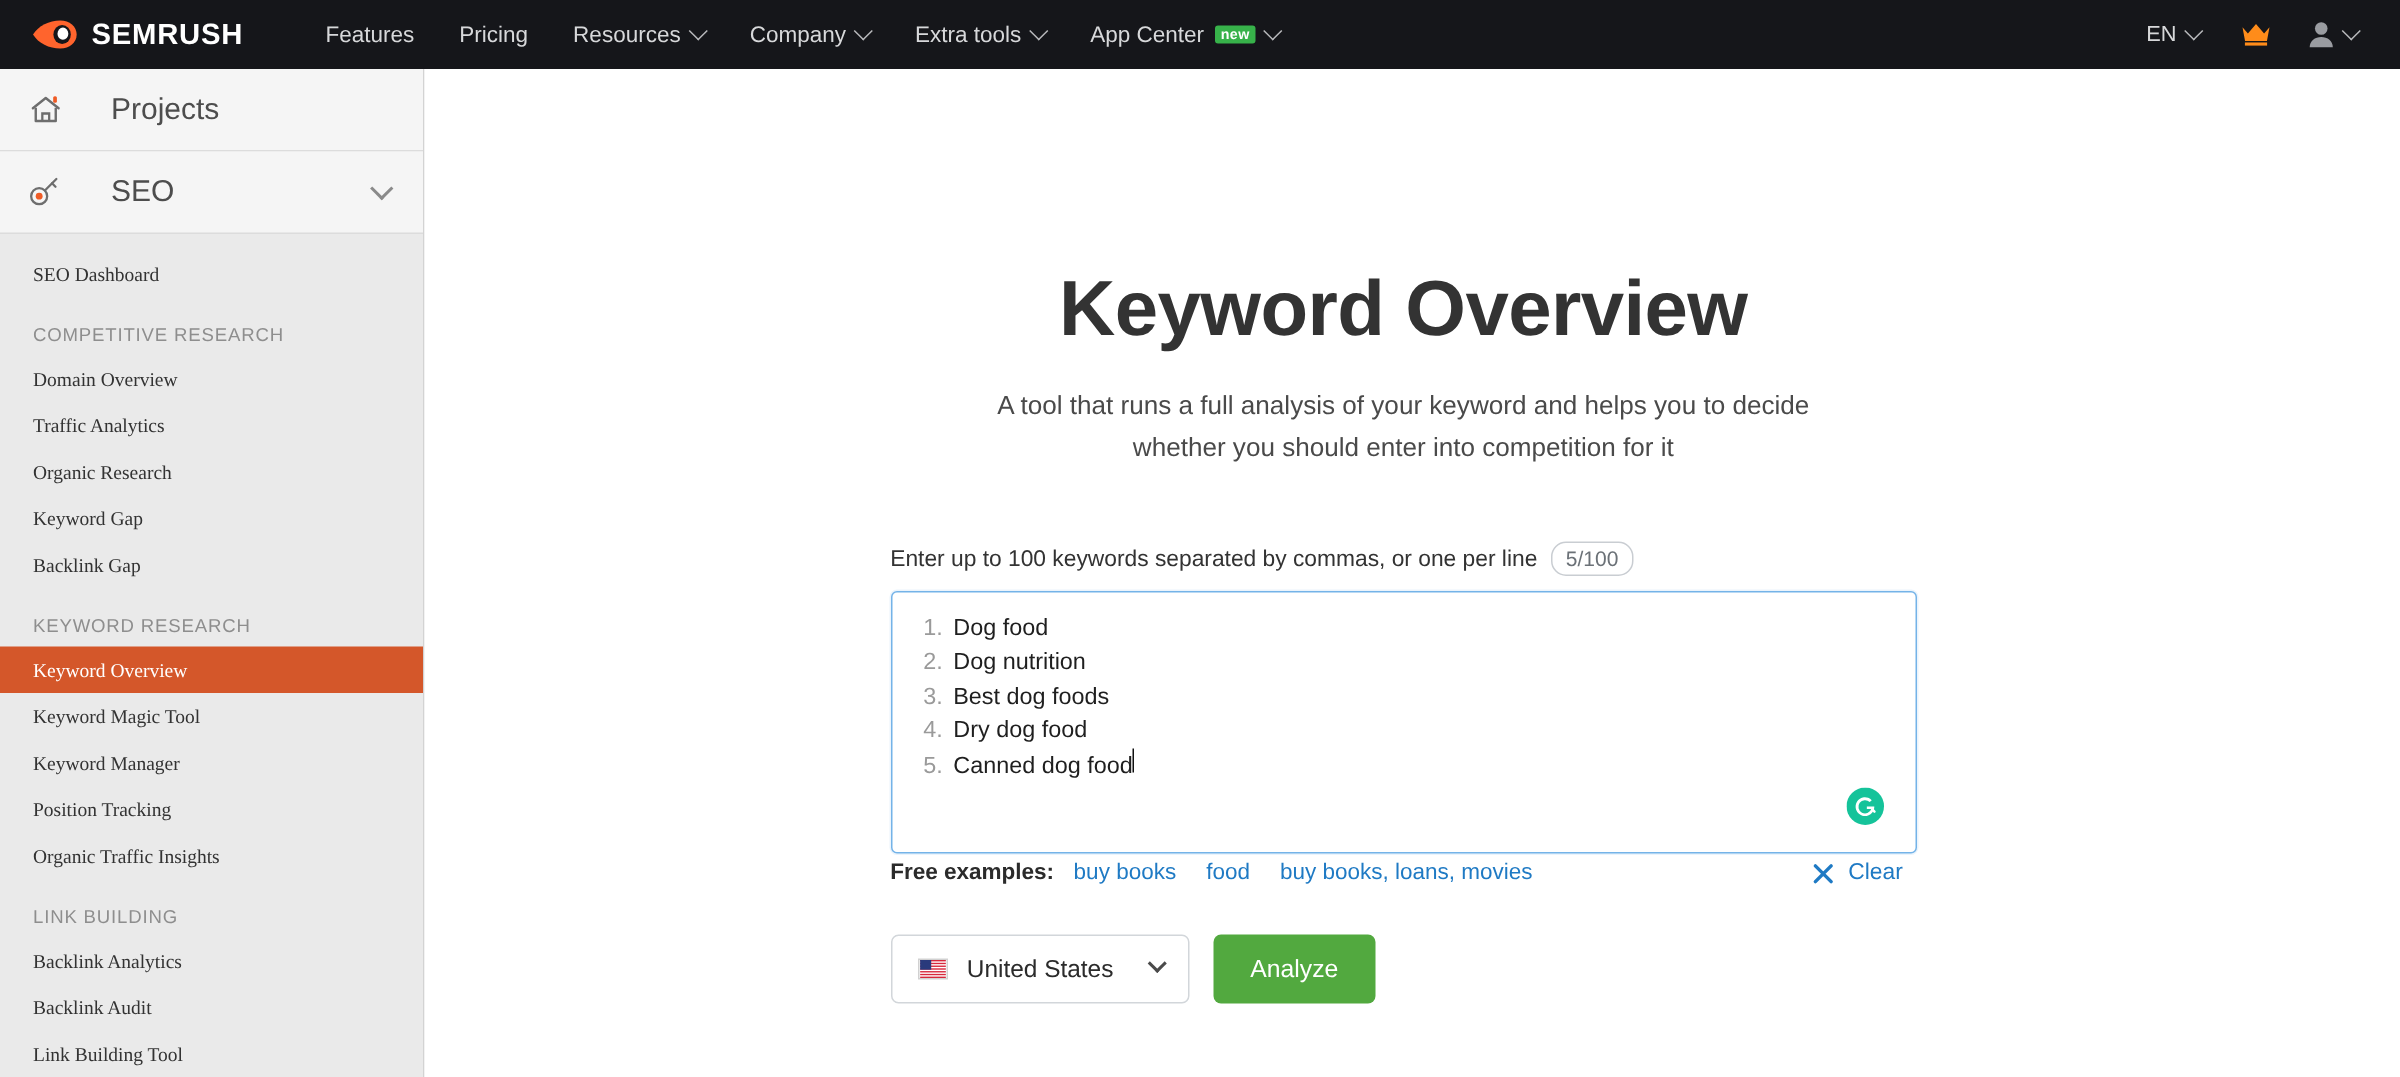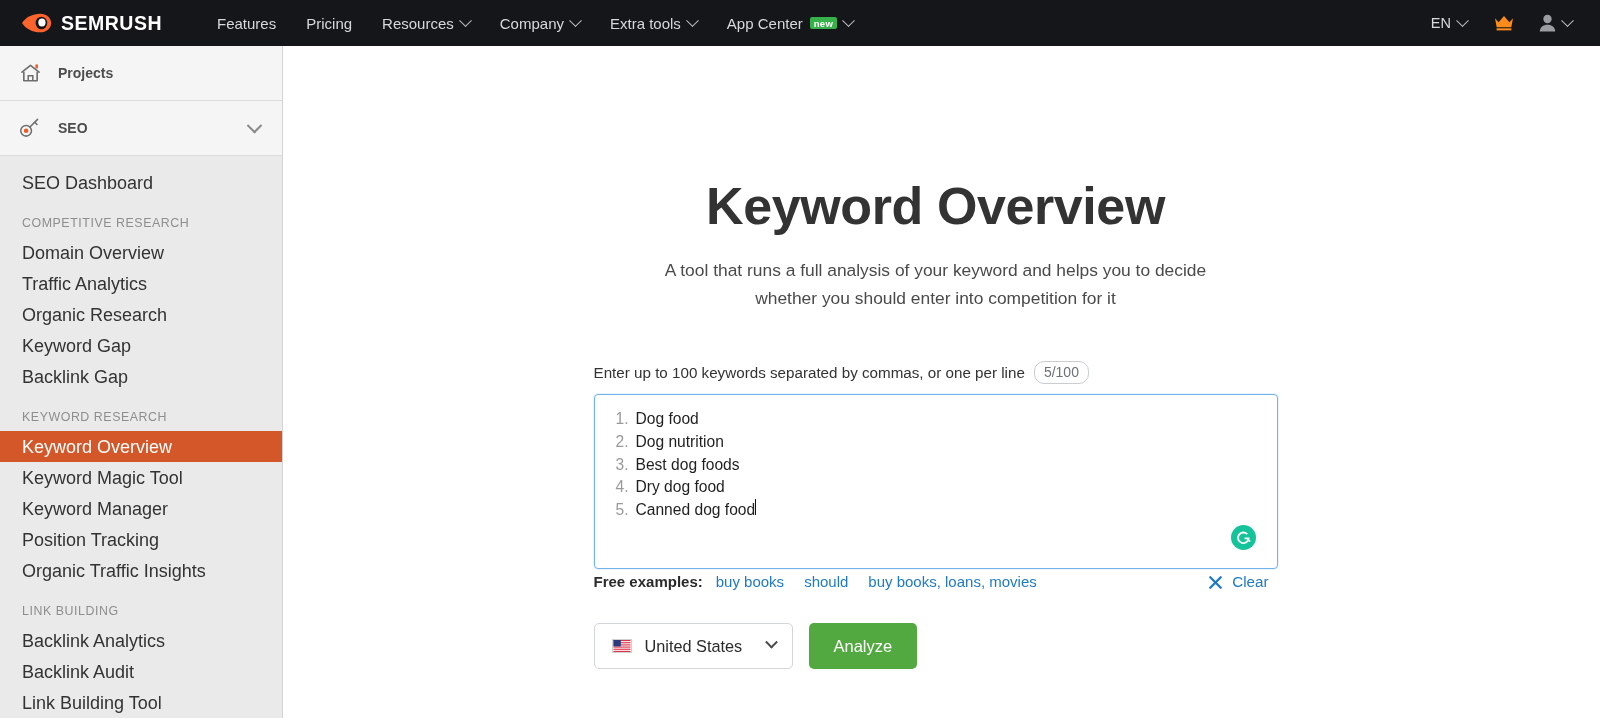--- a/index.html
+++ b/index.html
@@ -102,42 +102,43 @@
     height: 55px;
     background: #f5f5f5;
     border-bottom: 1px solid #dcdcdc;
     display: flex;
     align-items: center;
     padding-left: 18px;
     cursor: pointer;
     position: relative;
   }
   .side-top-row .sec-label {
-    font-size: 14px;
+    font-size: 20px;
     color: #4d4d4d;
-    font-weight: bold;
-    margin-left: 16px;
+    font-weight: normal;
+    margin-left: 32px;
   }
   .side-top-row .chev {
     margin-left: auto;
     margin-right: 22px;
     width: 11px; height: 11px;
     border-right: 2px solid #8a8a8a;
     border-bottom: 2px solid #8a8a8a;
     transform: rotate(45deg) translate(-2px,-2px);
   }
   .icon-wrap { width: 24px; height: 24px; display:flex; align-items:center; justify-content:center; position: relative;}
   .side-list { padding-top: 11px; }
   .side-link {
-    font-size: 18px;
+    font-size: 13px;
     color: #333333;
     padding: 5.5px 18px 5.5px 22px;
     cursor: pointer;
     line-height: 20px;
     white-space: nowrap;
+    font-family: Liberation Serif, serif;
   }
   .side-link.active {
     background: #d4572a;
     color: #ffffff;
   }
   .side-group {
     font-size: 12.4px;
     color: #8e8e8e;
     letter-spacing: 0.55px;
     padding: 18px 18px 7px 22px;
@@ -447,21 +448,21 @@
         <svg id="grammarly" viewBox="0 0 26 26">
           <circle cx="13" cy="13" r="13" fill="#15c39a"></circle>
           <path d="M19.2 13.1h-5.1v1.8h3.1a4.6 4.6 0 1 1-1.1-4.8l1.4-1.3a6.5 6.5 0 1 0 1.8 4.6z" fill="#ffffff"></path>
           <path d="M17.9 15.2l1.5 1.5" stroke="#ffffff" stroke-width="1.7" stroke-linecap="round"></path>
         </svg>
       </div>
 
       <div id="examples-row">
         <span id="examples-label">Free examples:</span>
         <span class="example-link">buy books</span>
-        <span class="example-link">should</span>
+        <span class="example-link">food</span>
         <span class="example-link">buy books, loans, movies</span>
 
         <div id="clear-btn">
           <svg width="15" height="15" viewBox="0 0 16 16">
             <path d="M2.4 2.4l11.2 11.2M13.6 2.4L2.4 13.6" stroke="#1f7ac4" stroke-width="2.5" stroke-linecap="round"></path>
           </svg>
           <span>Clear</span>
         </div>
       </div>
 

